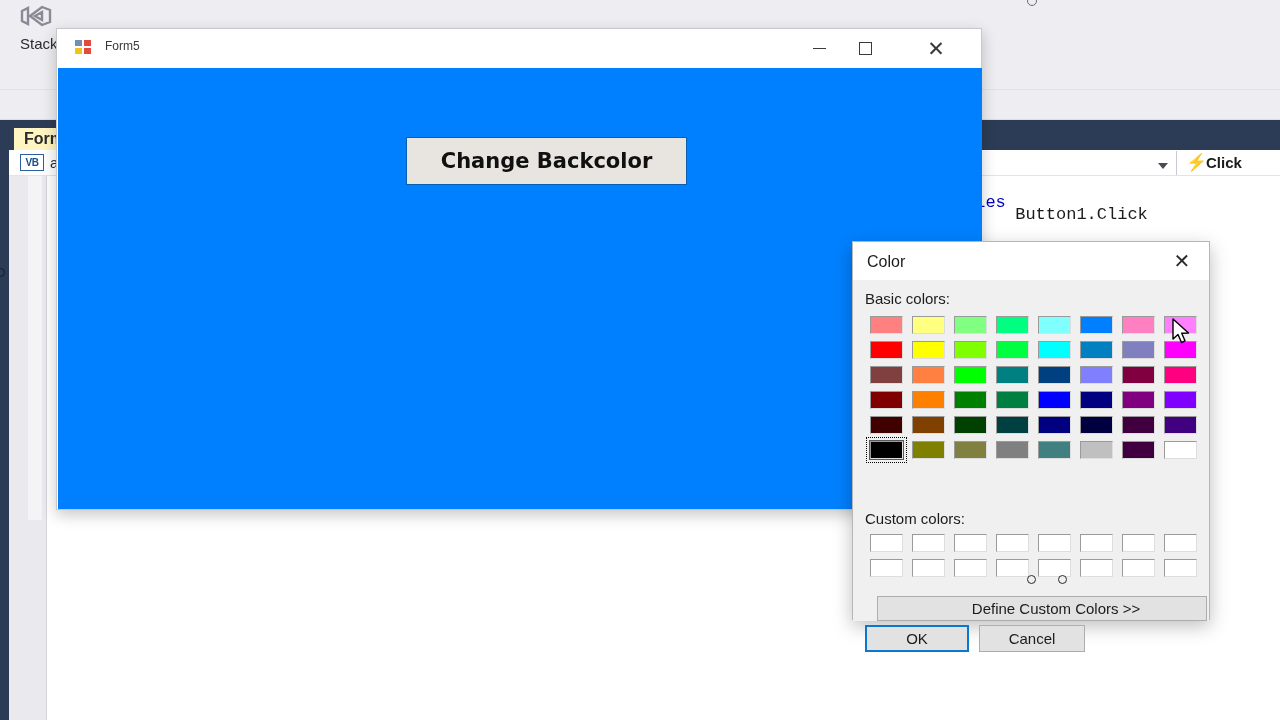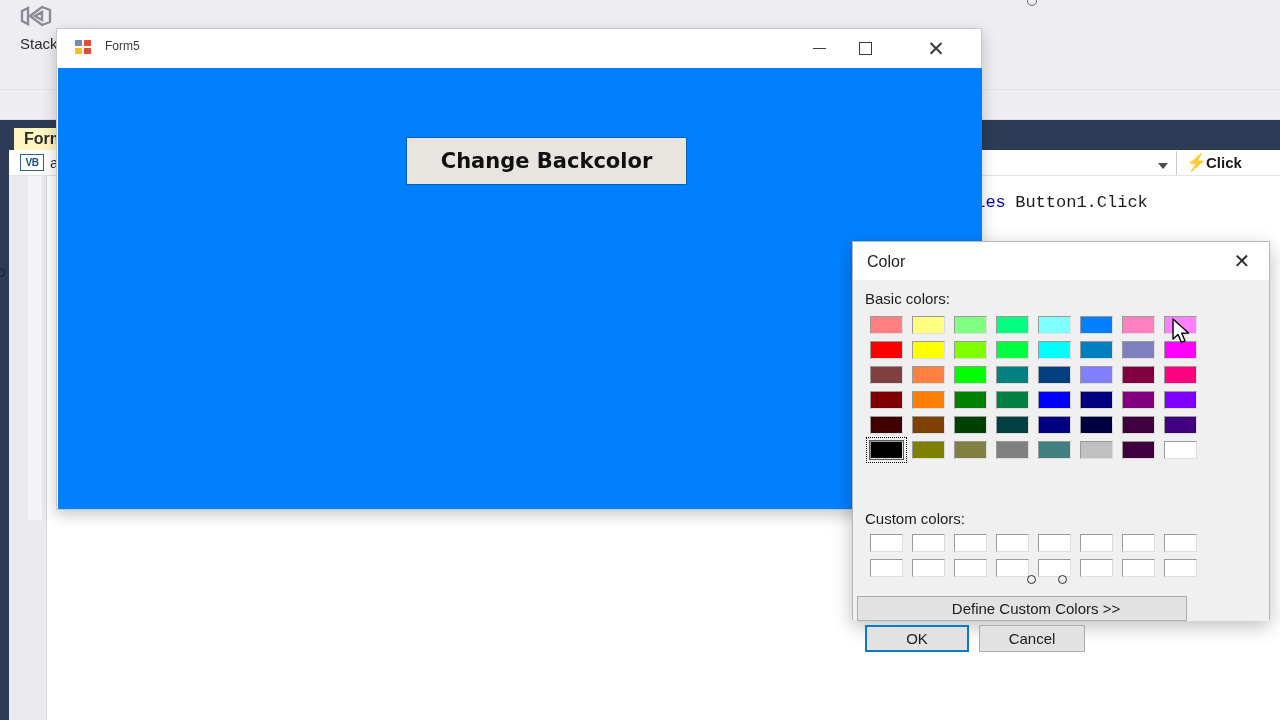--- a/index.html
+++ b/index.html
@@ -145,21 +145,21 @@
   }
   .vs-gutter-strip {
     position: absolute; left: 28px; top: 176px; width: 14px; height: 344px;
     background: #f4f4f6;
   }
   .code-line {
     position: absolute; font-family: "Liberation Mono", monospace;
     font-size: 17px; white-space: pre;
   }
   .code-kw { color: #0000c0; }
-  .code-id { color: #1b1b1b; }
+  .code-id { color: #1b1b1b; margin-top: 12px; }
 
   .edge-dot-left {
     position: absolute; left: -4px; top: 268px; width: 9px; height: 9px;
     border: 1px solid #131a28; border-radius: 50%;
   }
 
   
   .form-win {
     position: absolute; left: 56px; top: 28px; width: 926px; height: 482px;
     background: #ffffff; border: 1px solid #c8c8cc;
@@ -197,21 +197,21 @@
   .form-button {
     position: absolute; left: 348px; top: 69px; width: 281px; height: 48px;
     background: #e8e5e0; border: 1px solid #0b5fb0;
     display: flex; align-items: center; justify-content: center;
     font-size: 21px; font-weight: bold; color: #101010;
     font-family: "DejaVu Sans", sans-serif;
   }
 
   
   .color-dlg {
-    position: absolute; left: 852px; top: 241px; width: 418px; height: 379px;
+    position: absolute; left: 852px; top: 241px; width: 358px; height: 379px;
     background: #f0f0f0; border: 1px solid #b6b6b6;
     box-shadow: 0 6px 18px rgba(0,0,0,.26);
   }
   .dlg-titlebar {
     position: absolute; left: 0; top: 0; width: 100%; height: 38px; background: #ffffff;
   }
   .dlg-title {
     position: absolute; left: 14px; top: 11px; font-size: 16px; color: #1b1b1b;
   }
   .dlg-close {
@@ -242,21 +242,21 @@
   .cell.selected .sw { outline: 1px dotted #000; outline-offset: 3px; box-shadow: 0 0 0 1px #5a5a5a; }
   .sw.empty { background: #ffffff; }
 
   .btn {
     position: absolute; background: #e2e2e2;
     border: 1px solid #adadad;
     font-size: 15px; color: #1b1b1b;
     display: flex; align-items: center; justify-content: center;
     font-family: "Liberation Sans", sans-serif;
   }
-  .btn-define { left: 4px; top: 316px; width: 330px; height: 25px; padding-left: 28px; }
+  .btn-define { left: 24px; top: 316px; width: 330px; height: 25px; padding-left: 28px; }
   .btn-ok     { left: 12px; top: 345px; width: 104px; height: 27px;
                 border: 2px solid #0b78d0; background: #e2e2e2; }
   .btn-cancel { left: 126px; top: 345px; width: 106px; height: 27px; }
 
   .dlg-handle {
     position: absolute; width: 9px; height: 9px; border: 1px solid #2b2b2b;
     border-radius: 50%; background: #f0f0f0;
   }
   .handle-a { left: 1027px; top: 575px; }
   .handle-b { left: 1058px; top: 575px; }

